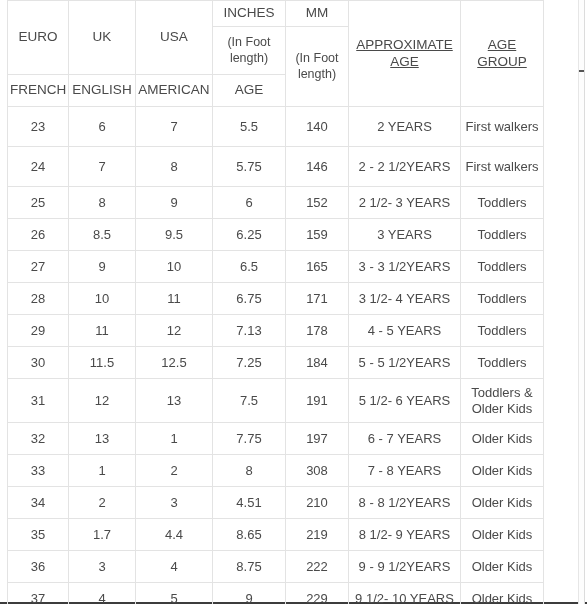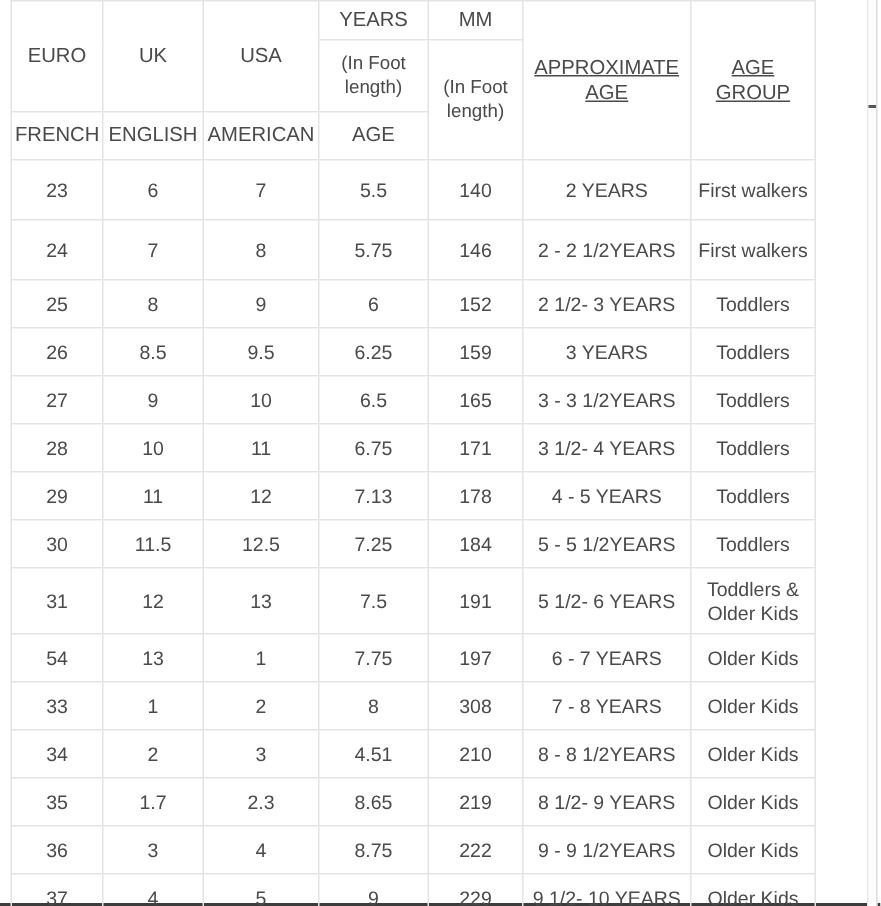--- a/index.html
+++ b/index.html
@@ -122,21 +122,21 @@
           <col class="c-inches">
         <col class="c-mm">
           <col class="c-approx">
           <col class="c-agegroup">
       </colgroup>
       <thead>
         <tr class="hdr-row-1">
           <th class="h-main" rowspan="2">EURO</th>
           <th class="h-main" rowspan="2">UK</th>
           <th class="h-main" rowspan="2">USA</th>
-          <th class="h-main">YEARS</th>
+          <th class="h-main">INCHES</th>
           <th class="h-main">MM</th>
           <th class="h-tall" rowspan="3">APPROXIMATE AGE</th>
           <th class="h-tall" rowspan="3">AGE GROUP</th>
         </tr>
         <tr class="hdr-row-2">
           <th class="h-sub">(In Foot length)</th>
           <th class="h-sub" rowspan="2">(In Foot length)</th>
         </tr>
         <tr class="hdr-row-3">
           <th class="h-main">FRENCH</th>
@@ -221,21 +221,21 @@
           <tr class="data-row tall">
             <td class="col-euro">31</td>
             <td class="col-uk">12</td>
             <td class="col-usa">13</td>
             <td class="col-inches">7.5</td>
             <td class="col-mm">191</td>
             <td class="col-approx">5 1/2- 6 YEARS</td>
             <td class="col-agegroup">Toddlers &amp; Older Kids</td>
           </tr>
           <tr class="data-row">
-            <td class="col-euro">54</td>
+            <td class="col-euro">32</td>
             <td class="col-uk">13</td>
             <td class="col-usa">1</td>
             <td class="col-inches">7.75</td>
             <td class="col-mm">197</td>
             <td class="col-approx">6 - 7 YEARS</td>
             <td class="col-agegroup">Older Kids</td>
           </tr>
           <tr class="data-row">
             <td class="col-euro">33</td>
             <td class="col-uk">1</td>
@@ -250,21 +250,21 @@
             <td class="col-uk">2</td>
             <td class="col-usa">3</td>
             <td class="col-inches">4.51</td>
             <td class="col-mm">210</td>
             <td class="col-approx">8 - 8 1/2YEARS</td>
             <td class="col-agegroup">Older Kids</td>
           </tr>
           <tr class="data-row">
             <td class="col-euro">35</td>
             <td class="col-uk">1.7</td>
-            <td class="col-usa">2.3</td>
+            <td class="col-usa">4.4</td>
             <td class="col-inches">8.65</td>
             <td class="col-mm">219</td>
             <td class="col-approx">8 1/2- 9 YEARS</td>
             <td class="col-agegroup">Older Kids</td>
           </tr>
           <tr class="data-row">
             <td class="col-euro">36</td>
             <td class="col-uk">3</td>
             <td class="col-usa">4</td>
             <td class="col-inches">8.75</td>

